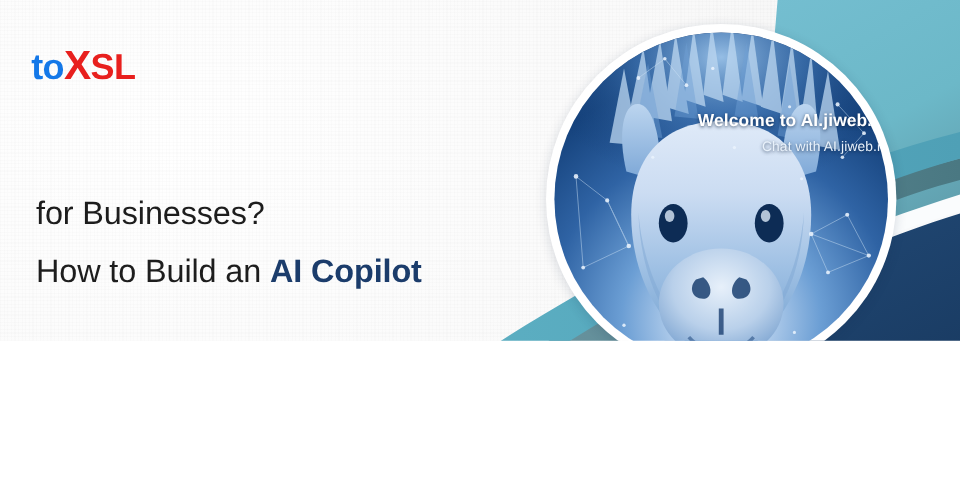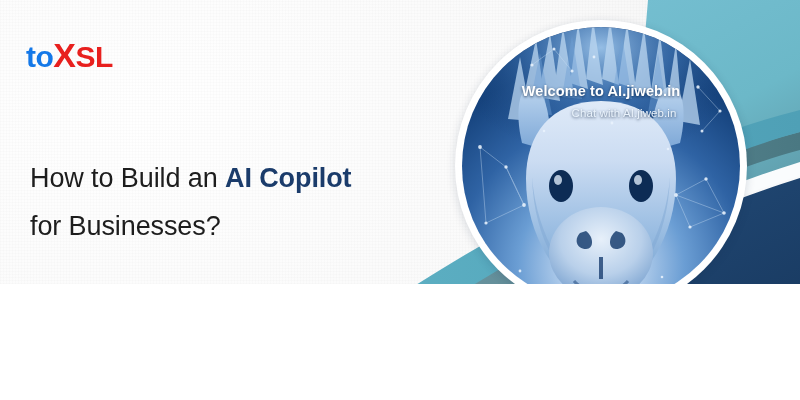--- a/index.html
+++ b/index.html
@@ -55,22 +55,22 @@
     background:
       radial-gradient(circle at 50% 86%, #e8f0fb 0%, #bcd4ef 12%, #6b9ed4 30%, #2f63a4 52%, #15427c 74%, #0f3a72 100%);
   }
   
   .llama {
     position:absolute; inset:0;
   }
   
   .net-overlay { position:absolute; inset:0; }
   .overlay-text {
-    position:absolute; left:0; top:56px; width:100%;
-    text-align:center; z-index:6; pointer-events:none;
+    position:absolute; left:0; top:66px; width:100%;
+    text-align:right; z-index:6; pointer-events:none;
   }
   .ov-title {
     display:block; color:#ffffff; font-size:14.5px; font-weight:bold;
     letter-spacing:0.1px; text-shadow:0 1px 3px rgba(8,30,60,0.75);
     font-family:"Liberation Sans", sans-serif;
   }
   .ov-sub {
     display:block; margin-top:8px; color:#e9f2fb; font-size:11.5px;
     font-weight:400; letter-spacing:0.1px;
     text-shadow:0 1px 3px rgba(8,30,60,0.75);
@@ -119,22 +119,22 @@
     <path d="M 800 110 C 656 146, 476 238, 350 330 C 290 374, 256 396, 240 400 L 300 400 C 318 392, 352 368, 408 328 C 534 240, 696 160, 800 132 Z" fill="url(#tealBand)"></path>
 
     <path d="M 36 378 L 92 362 L 78 400 L 36 400 Z" fill="#4e9cb2" opacity="0.85"></path>
   </svg>
 
   <div class="logo">
     <span class="lo-to">to</span><span class="lo-x">X</span><span class="lo-sl">SL</span>
   </div>
 
   <div class="headline">
+    <span class="hl-line">for Businesses?</span>
     <span class="hl-line"><span>How to Build an </span><span class="hl-accent">AI Copilot</span></span>
-    <span class="hl-line">for Businesses?</span>
   </div>
 
   <div class="circle-wrap">
     <div class="circle-img">
 
       <svg class="llama" width="278" height="278" viewBox="0 0 278 278">
         <defs>
           <radialGradient id="furGlow" cx="50%" cy="24%" r="58%">
             <stop offset="0%" stop-color="#9cc4ea" stop-opacity="0.95"></stop>
             <stop offset="45%" stop-color="#4f86c4" stop-opacity="0.55"></stop>

